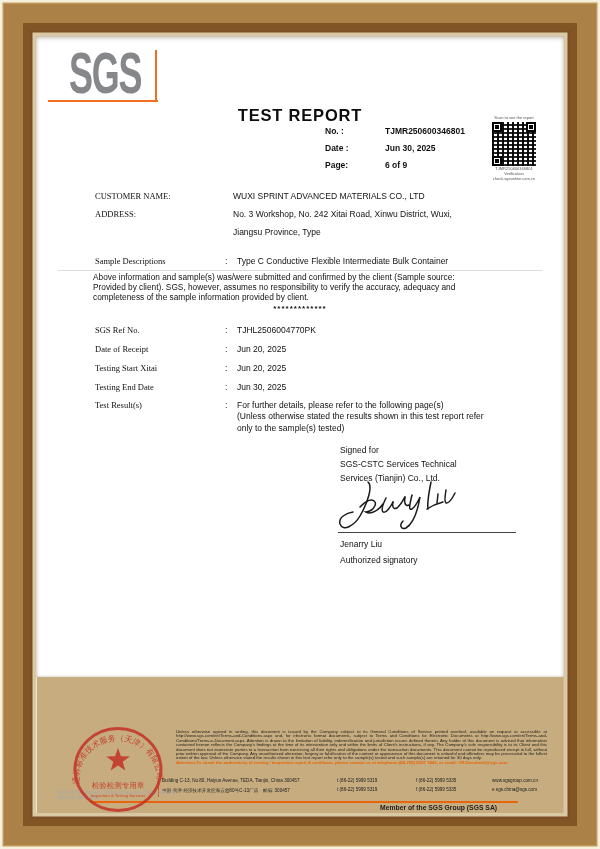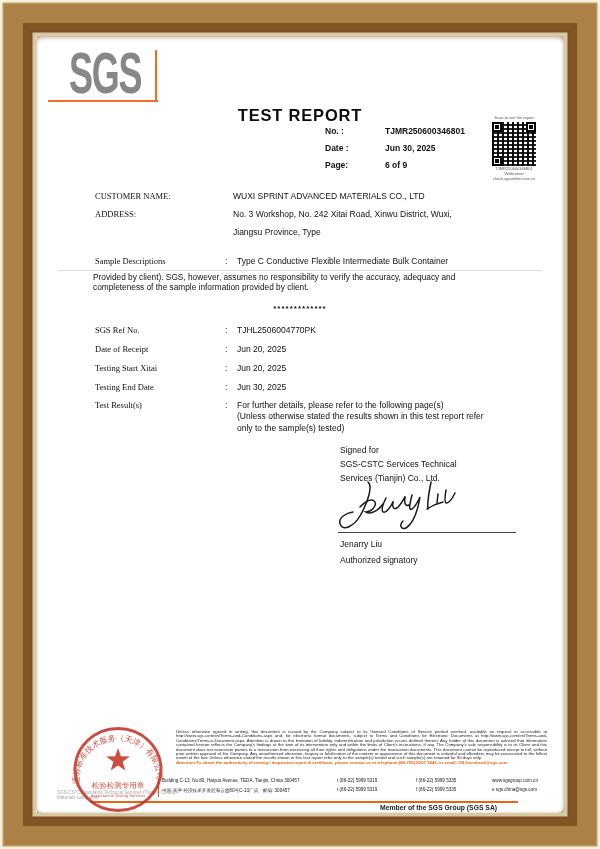--- a/index.html
+++ b/index.html
@@ -14,22 +14,22 @@
     box-shadow:
       inset 0 0 0 2.5px #f6f0de,
       inset 0 0 0 4px #c29a58,
       inset 0 0 0 21px rgba(0,0,0,0),
       inset 0 0 0 23px #ab8148,
       inset 0 0 0 30px rgba(139,98,40,.30),
       inset 0 0 0 32.5px #7e4f24,
       inset 0 0 0 36px #d8c9a2; }
 
   
-  .paper { position:absolute; left:36px; top:36px; width:528px; height:777px; background:#ffffff;
-    box-shadow: inset 0 2px 4px rgba(90,60,20,.30), inset 0 0 3px rgba(90,60,20,.25); border-radius: 6px; }
+  .paper { position:absolute; left:36px; top:36px; width:528px; height:641px; background:#ffffff;
+    box-shadow: inset 0 2px 4px rgba(90,60,20,.30), inset 0 0 3px rgba(90,60,20,.25); }
 
   
   .logo { left:33px; top:8px; font-size:58px; font-weight:800; color:#85878a;
     transform:scaleX(.62); transform-origin:left top; letter-spacing:-2px; line-height:1; }
   .logo-vline { left:119px; top:14px; width:1.5px; height:52px; background:#f26f21; }
   .logo-hline { left:12px; top:64px; width:110px; height:1.5px; background:#f26f21; }
 
   .title { left:0; right:0; top:70px; text-align:center; font-size:16.5px; font-weight:bold;
     letter-spacing:.8px; color:#0d0d0d; }
 
@@ -124,20 +124,21 @@
     <div class="abs val" style="top:173px">No. 3 Workshop, No. 242 Xitai Road, Xinwu District, Wuxi,</div>
     <div class="abs val" style="top:191px">Jiangsu Province, Type</div>
 
     <div class="abs lab" style="top:220px">Sample Descriptions</div>
     <div class="abs col" style="top:220px">:</div>
     <div class="abs val2" style="top:220px">Type C Conductive Flexible Intermediate Bulk Container</div>
 
     <div class="abs rule-light"></div>
 
     <div class="abs para">
+      <div>Above information and sample(s) was/were submitted and confirmed by the client (Sample source:</div>
       <div>Provided by client). SGS, however, assumes no responsibility to verify the accuracy, adequacy and</div>
       <div>completeness of the sample information provided by client.</div>
     </div>
     <div class="abs stars">*************</div>
 
     <div class="abs lab" style="top:289px">SGS Ref No.</div>
     <div class="abs col" style="top:289px">:</div>
     <div class="abs val2" style="top:289px">TJHL2506004770PK</div>
 
     <div class="abs lab" style="top:308px">Date of Receipt</div>

